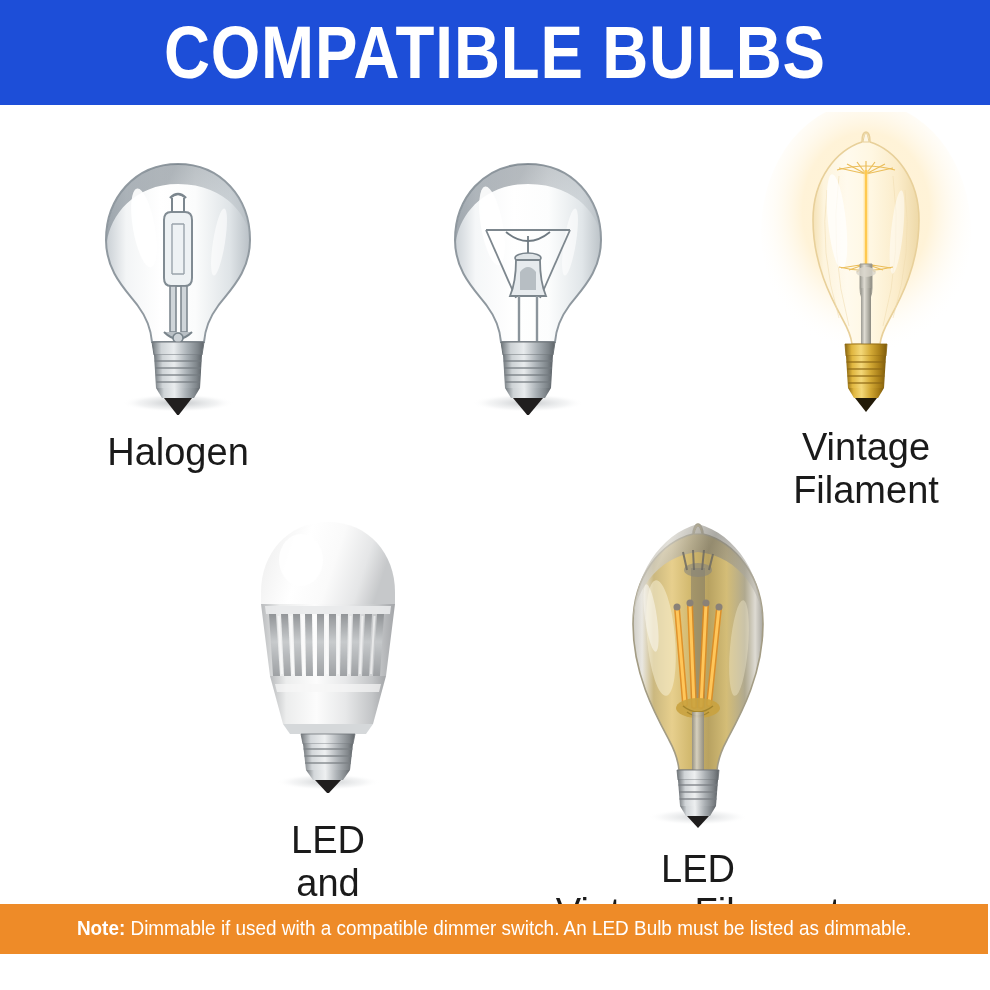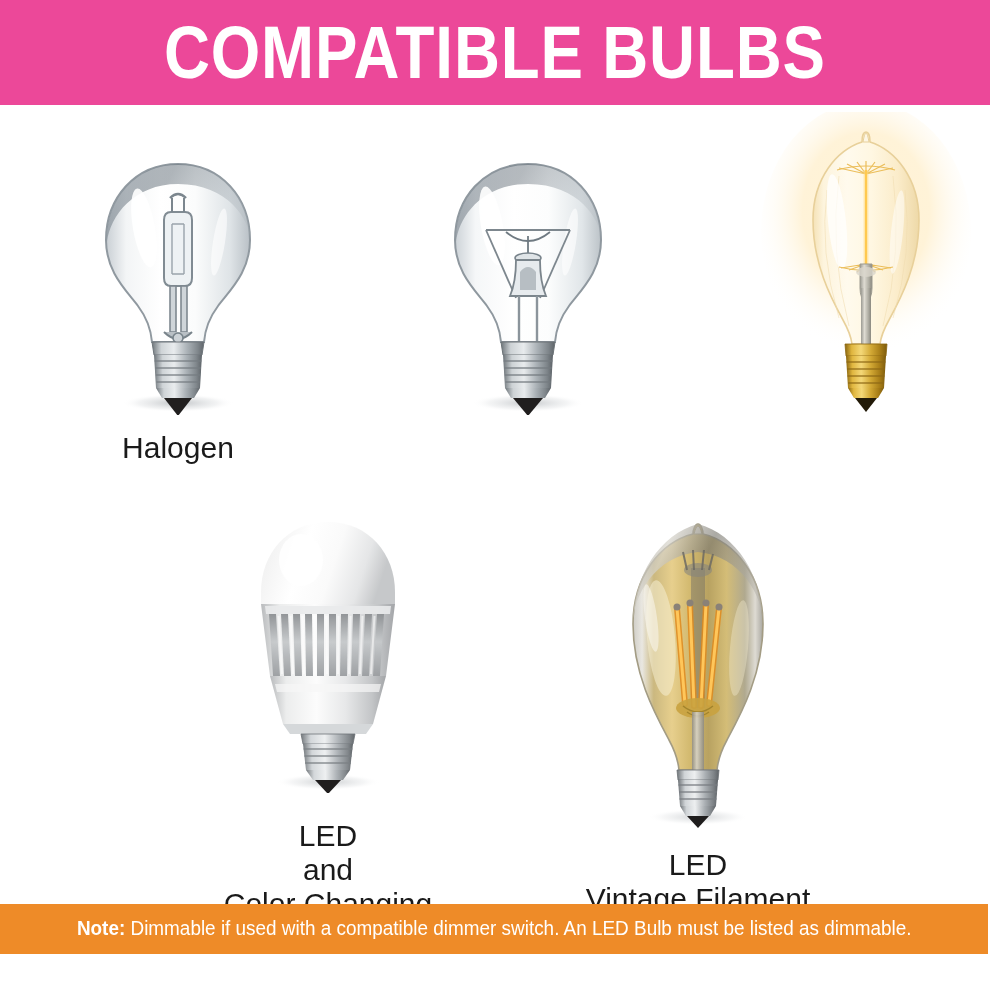--- a/index.html
+++ b/index.html
@@ -17,21 +17,21 @@
     background: #ffffff;
     overflow: hidden;
   }
 
   
   #header-bar {
     position: absolute;
     left: 0; top: 0;
     width: 990px;
     height: 105px;
-    background: #ec4899;
+    background: #1d4ed8;
     display: flex;
     align-items: center;
     justify-content: center;
   }
   #header-title {
     color: #ffffff;
     font-family: "Liberation Sans Narrow", "Liberation Sans", "DejaVu Sans", sans-serif;
     font-size: 74px;
     font-weight: bold;
     letter-spacing: 1px;
@@ -71,21 +71,21 @@
     display: flex;
     flex-direction: column;
     align-items: center;
   }
   .bulb-art {
     position: relative;
   }
   .bulb-label {
     text-align: center;
     color: #1a1a1a;
-    font-size: 30px;
+    font-size: 38px;
     line-height: 1.13;
     white-space: pre-line;
     user-select: none;
   }
 
   
   #cell-halogen        { left: 48px;  top: 150px; width: 260px; }
   #cell-incandescent   { left: 398px; top: 150px; width: 260px; }
   #cell-vintage        { left: 736px; top: 112px; width: 260px; }
   #cell-led            { left: 178px; top: 508px; width: 300px; }
@@ -354,20 +354,22 @@
             <path d="M85.5 250 L124.5 250"></path>
             <path d="M86 257 L124 257"></path>
             <path d="M86.5 264 L123.5 264"></path>
             <path d="M87 271 L123 271"></path>
           </g>
           <path d="M87 276 L123 276 L117 286 L93 286 Z" fill="url(#vf-base)"></path>
         </g>
         <path d="M94 286 L116 286 L105 300 Z" fill="#221a08"></path>
       </svg>
     </div>
+    <div class="bulb-label">Vintage
+Filament</div>
   </div>
 
   <div class="bulb-cell" id="cell-led">
     <div class="bulb-art">
       <svg width="210" height="285" viewBox="0 0 210 285">
         <defs>
           <linearGradient id="ld-dome" x1="0" y1="0" x2="1" y2="0.2">
             <stop offset="0%" stop-color="#d8d9da"></stop>
             <stop offset="12%" stop-color="#f2f2f2"></stop>
             <stop offset="38%" stop-color="#ffffff"></stop>

